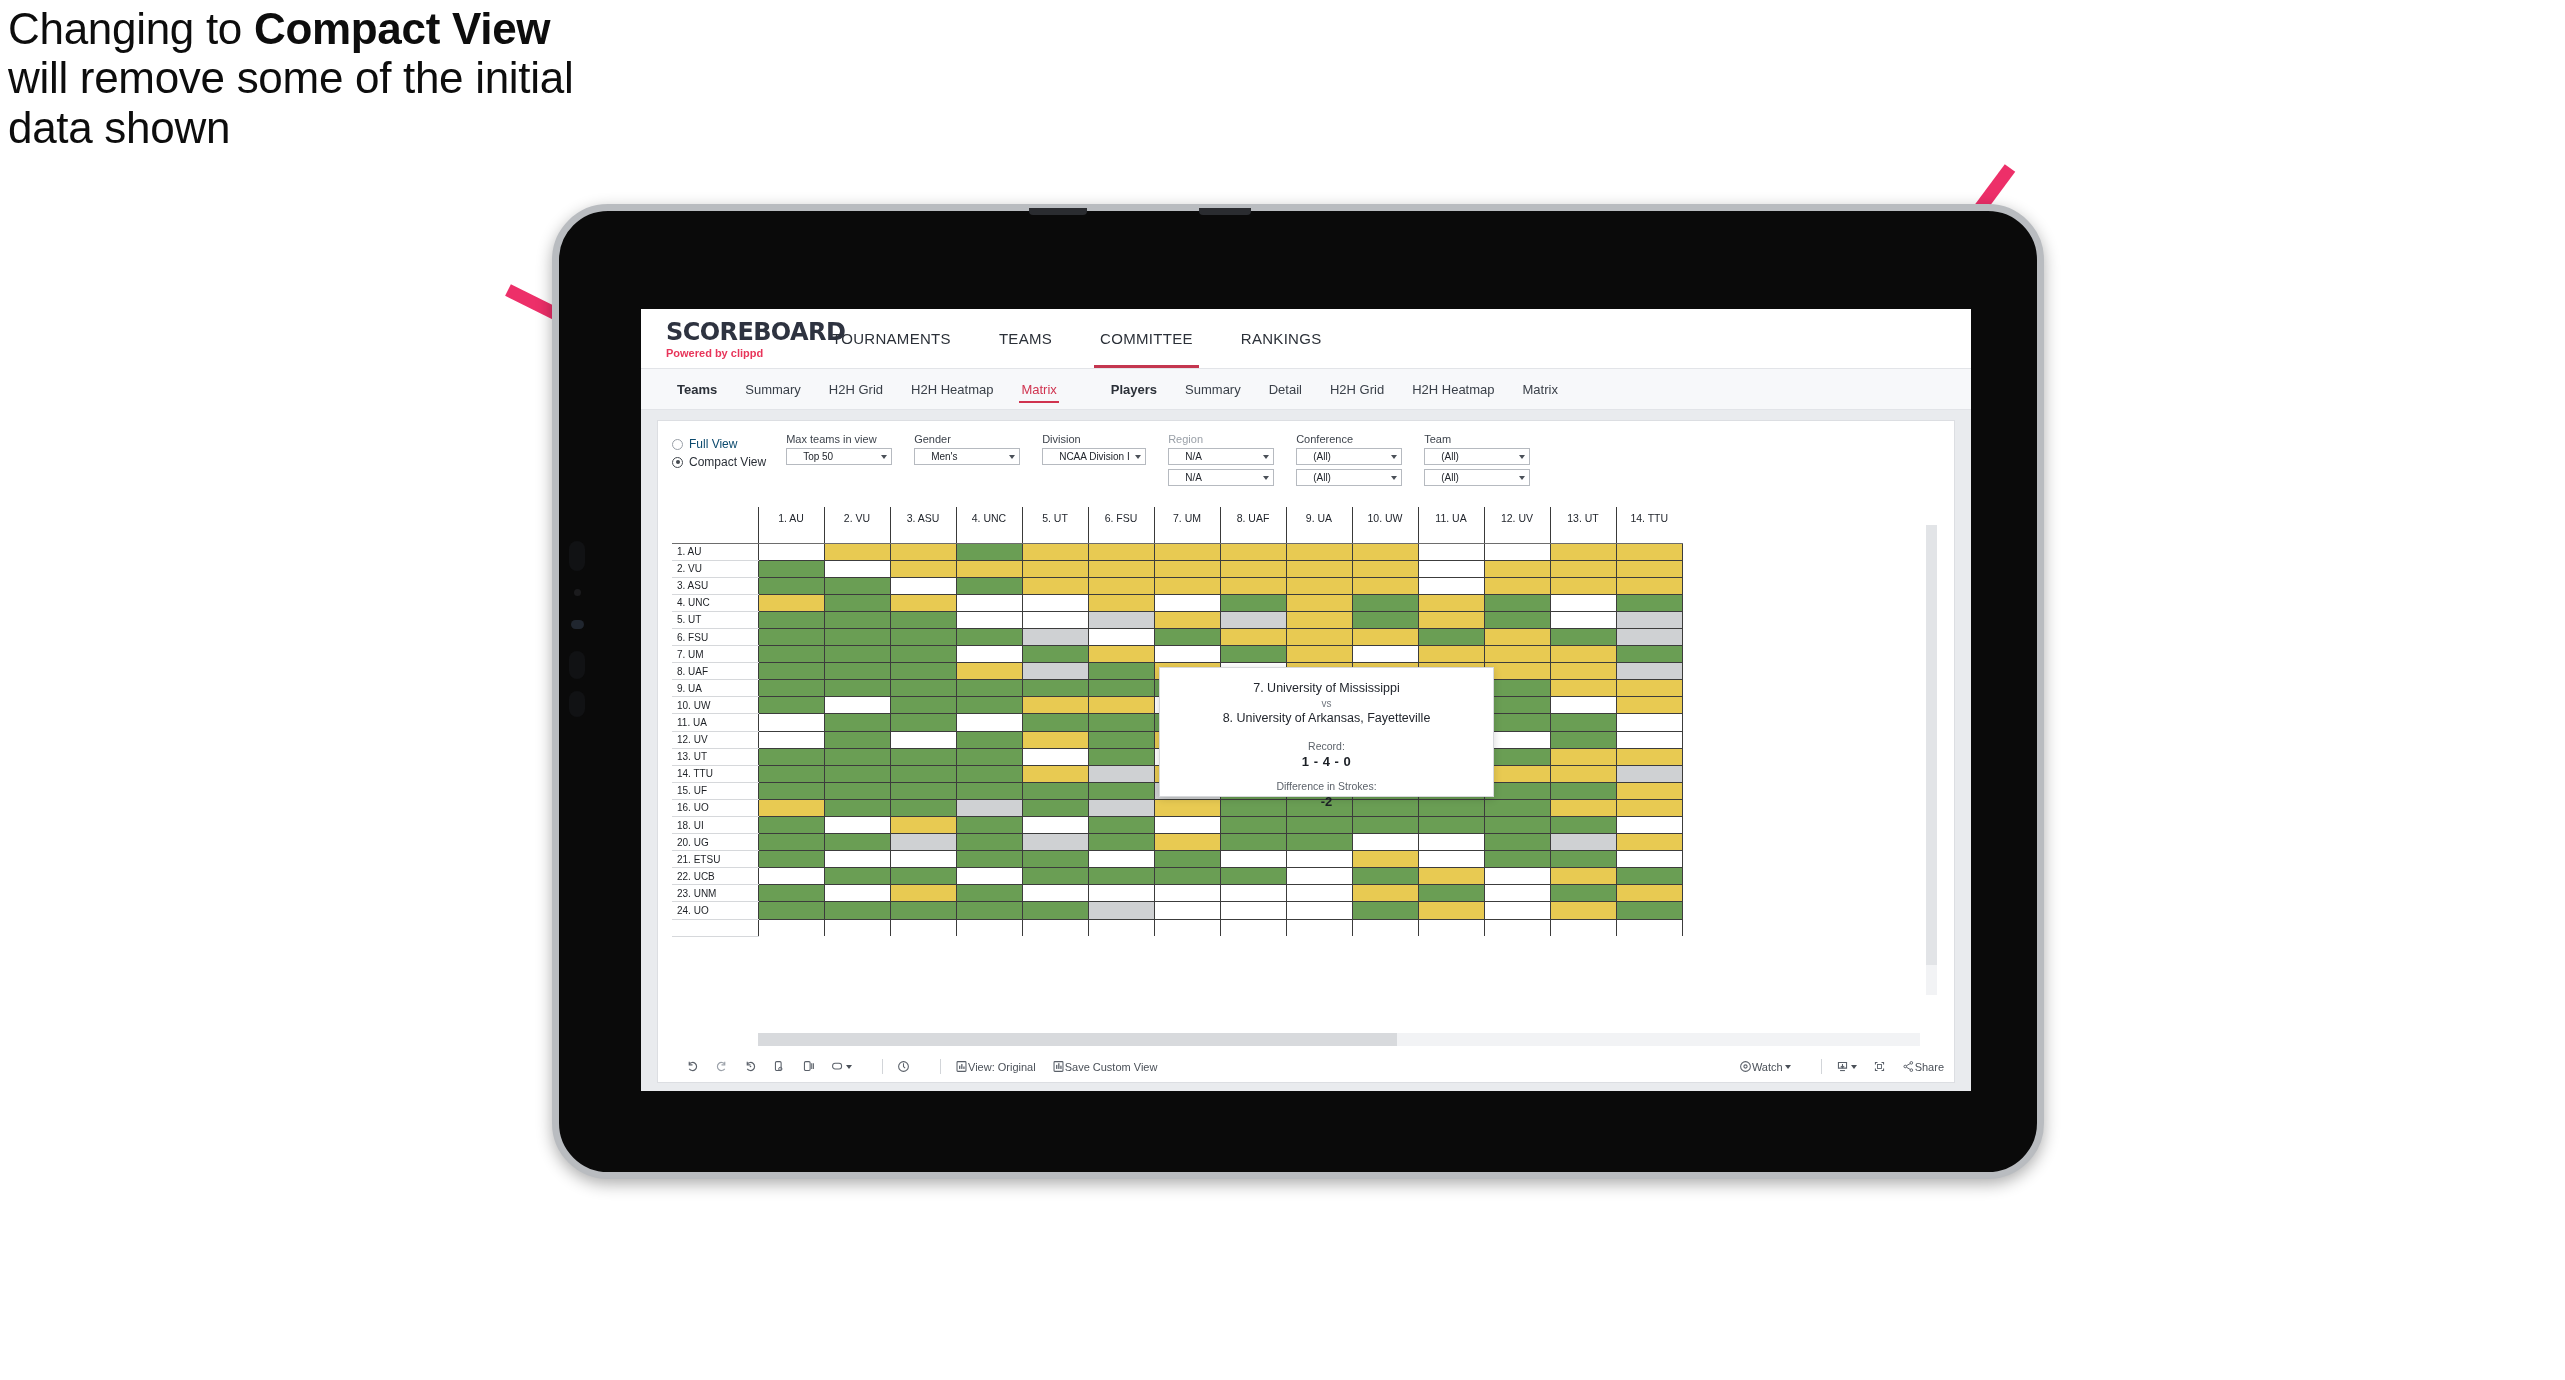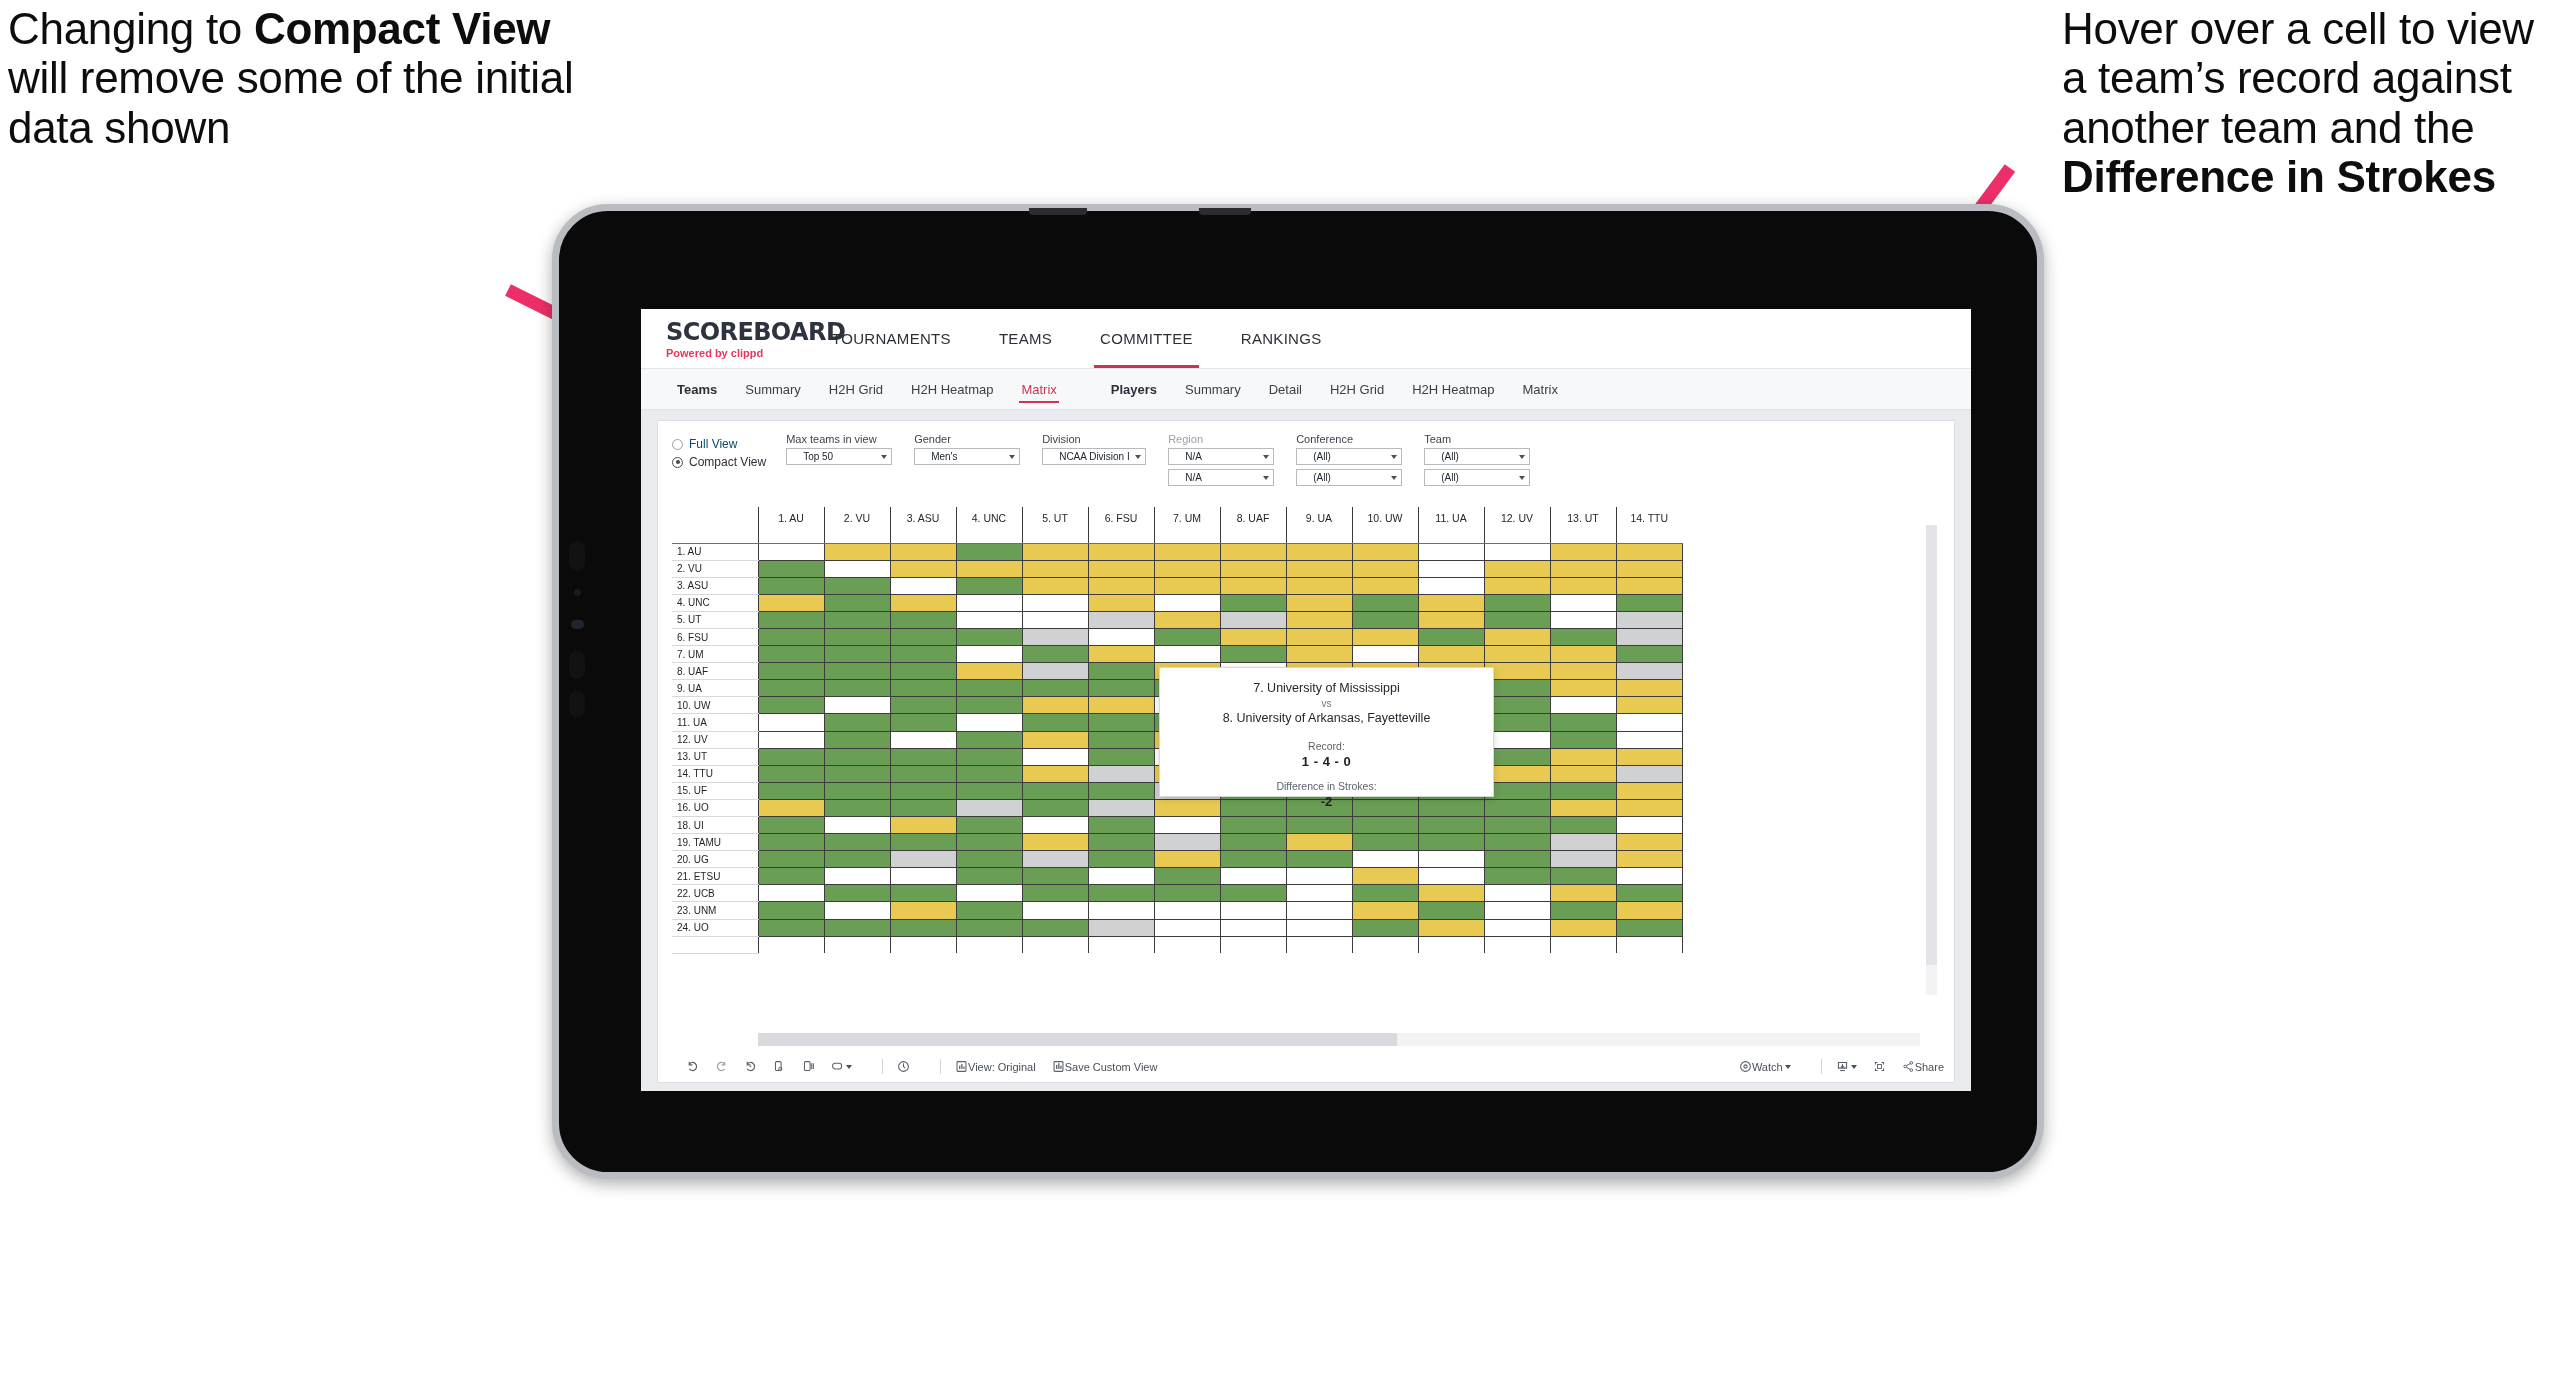--- a/index.html
+++ b/index.html
@@ -173,23 +173,20 @@
            margin-left:2px; }
 </style>
 </head>
 <body>
 
 <div id="stage">
 
   <div class="annot" id="annot-left">
     <span>Changing to </span><b>Compact View</b><span> will remove some of the initial data shown</span>
   </div>
-  <div class="annot" id="annot-right">
-    <span>Hover over a cell to view a team’s record against another team and the </span><b>Difference in Strokes</b>
-  </div>
 
   <svg class="arrow-svg" viewBox="0 0 2565 1380">
     <defs>
       <marker id="ah" markerWidth="5" markerHeight="5" refX="2.6" refY="2.5" orient="auto">
         <path d="M0,0 L5,2.5 L0,5 z" fill="#ed2f69"></path>
       </marker>
     </defs>
     <line x1="508" y1="290" x2="830" y2="450" stroke="#ed2f69" stroke-width="13" marker-end="url(#ah)"></line>
     <line x1="2010" y1="168" x2="1608" y2="710" stroke="#ed2f69" stroke-width="13" marker-end="url(#ah)"></line>
   </svg>
@@ -614,37 +611,20 @@
                     <td class="c w"></td>
                     <td class="c g"></td>
                     <td class="c g"></td>
                     <td class="c g"></td>
                     <td class="c g"></td>
                     <td class="c g"></td>
                     <td class="c g"></td>
                     <td class="c w"></td>
                   </tr>
                   <tr>
-                    <td class="rh">19. TAMU</td>
-                    <td class="c g"></td>
-                    <td class="c g"></td>
-                    <td class="c g"></td>
-                    <td class="c g"></td>
-                    <td class="c y"></td>
-                    <td class="c g"></td>
-                    <td class="c a"></td>
-                    <td class="c g"></td>
-                    <td class="c y"></td>
-                    <td class="c g"></td>
-                    <td class="c g"></td>
-                    <td class="c g"></td>
-                    <td class="c a"></td>
-                    <td class="c y"></td>
-                  </tr>
-                  <tr>
                     <td class="rh">20. UG</td>
                     <td class="c g"></td>
                     <td class="c g"></td>
                     <td class="c a"></td>
                     <td class="c g"></td>
                     <td class="c a"></td>
                     <td class="c g"></td>
                     <td class="c y"></td>
                     <td class="c g"></td>
                     <td class="c g"></td>

